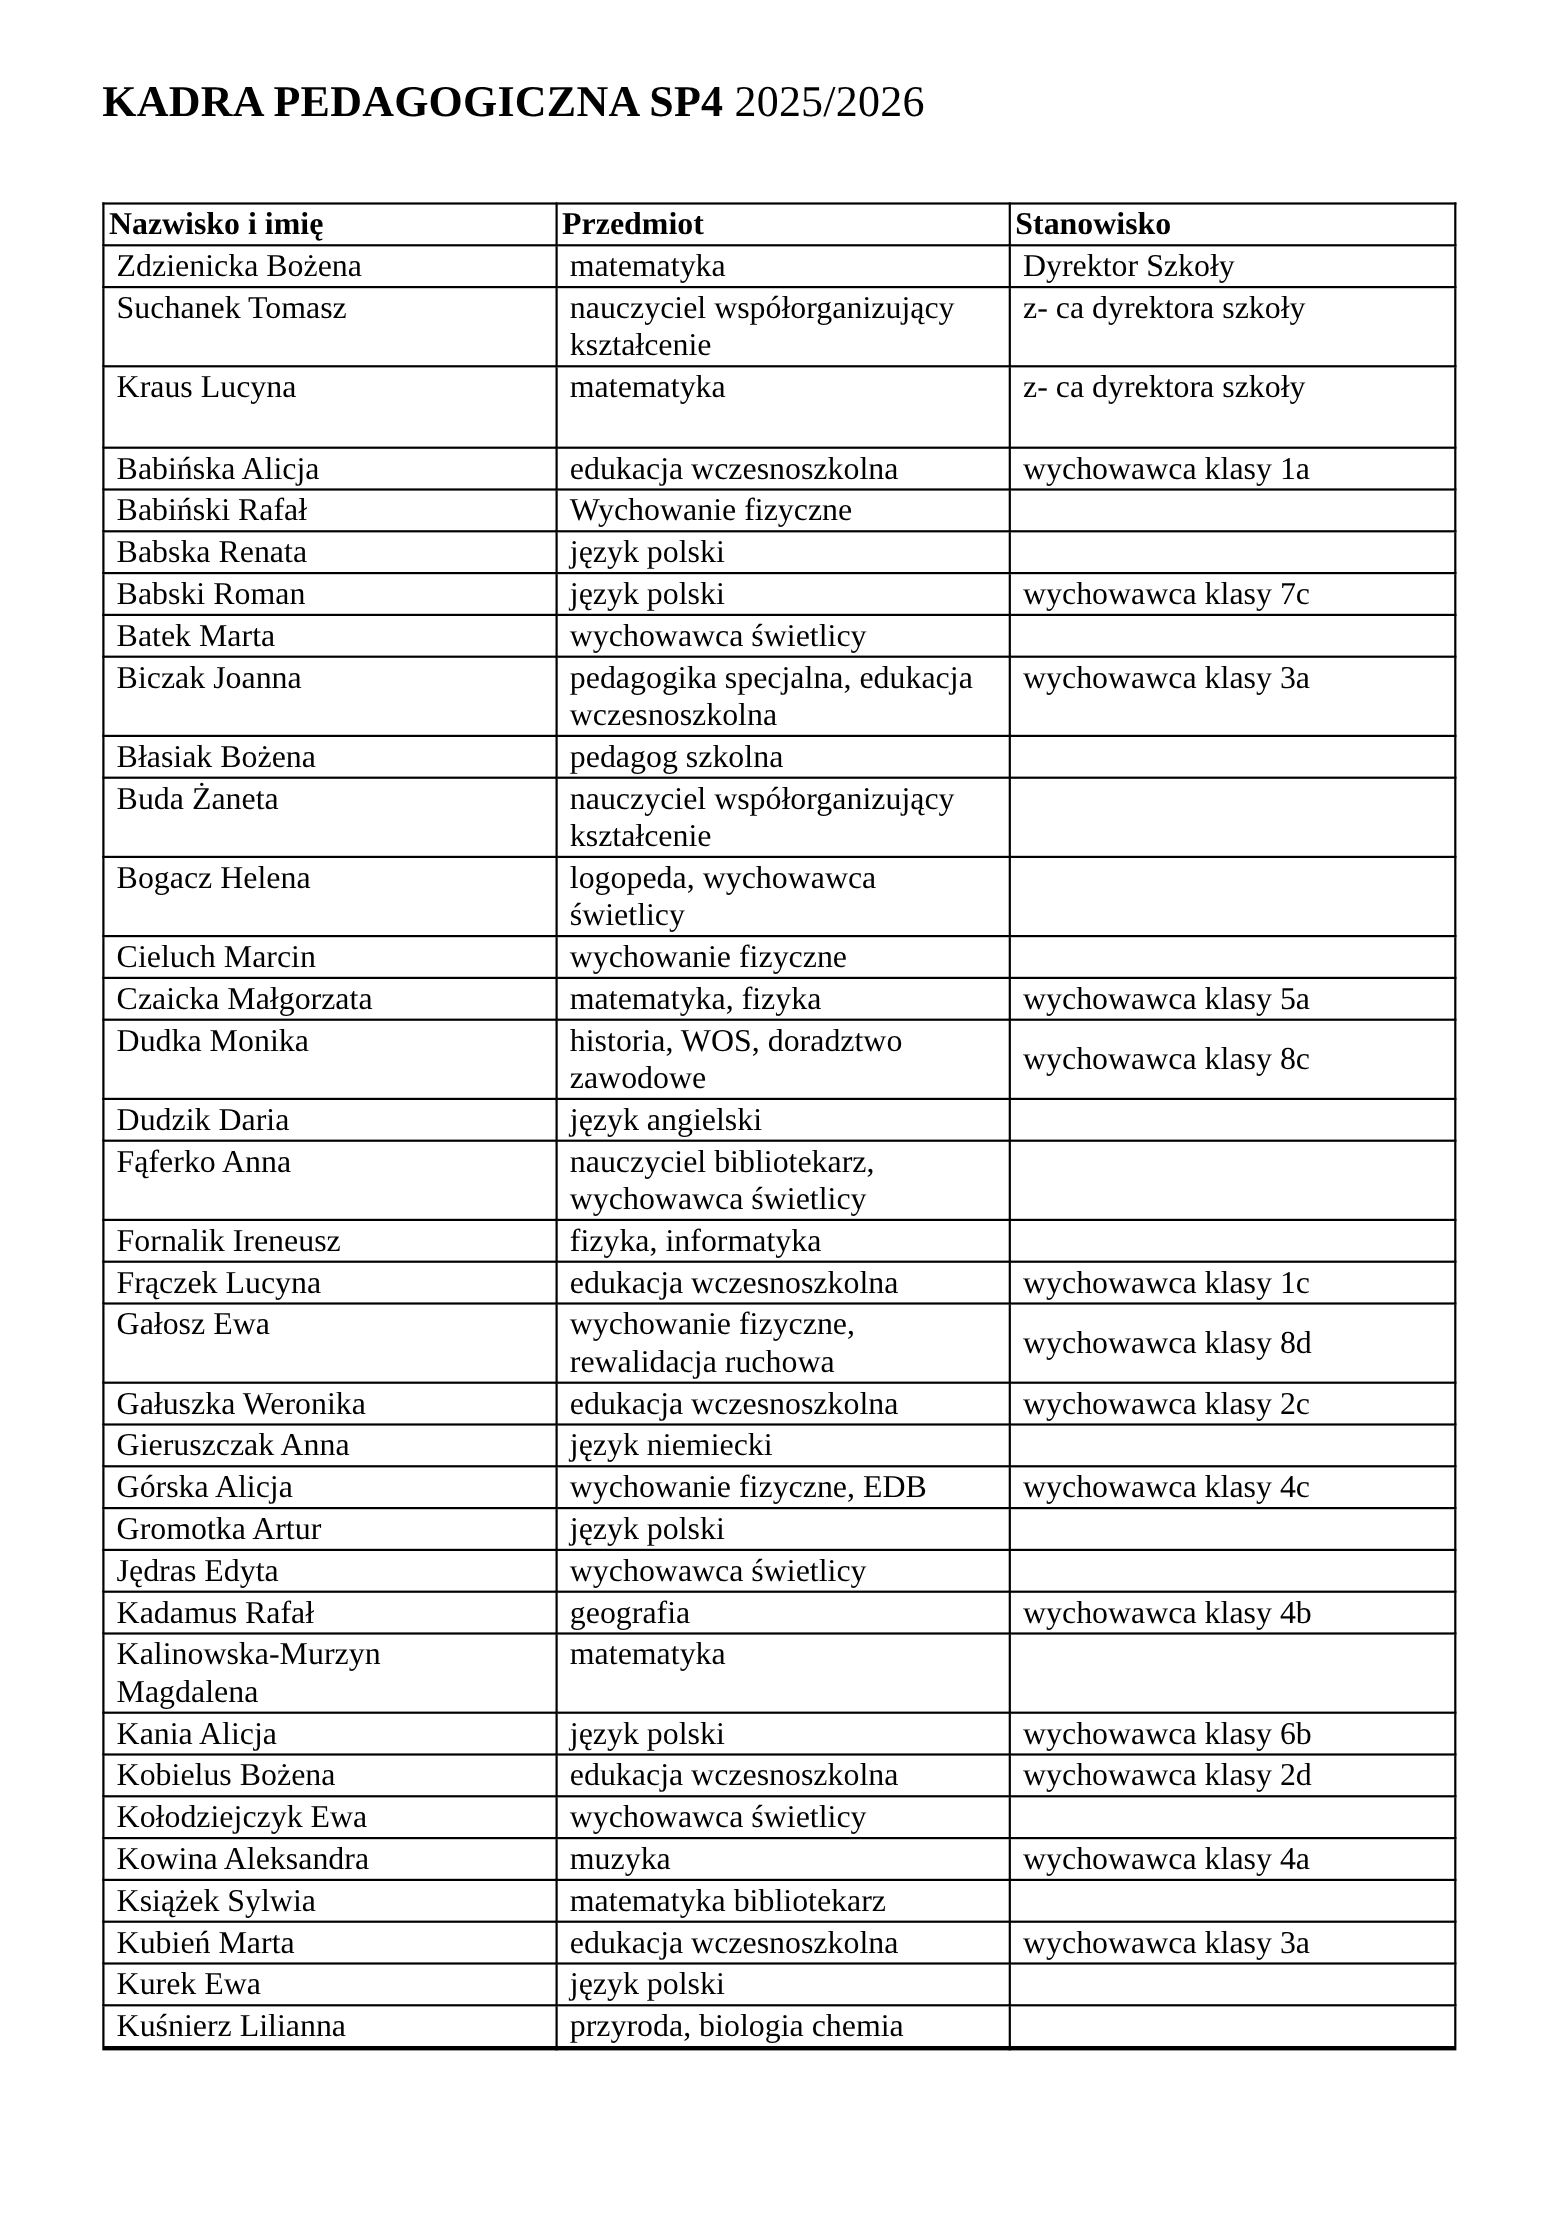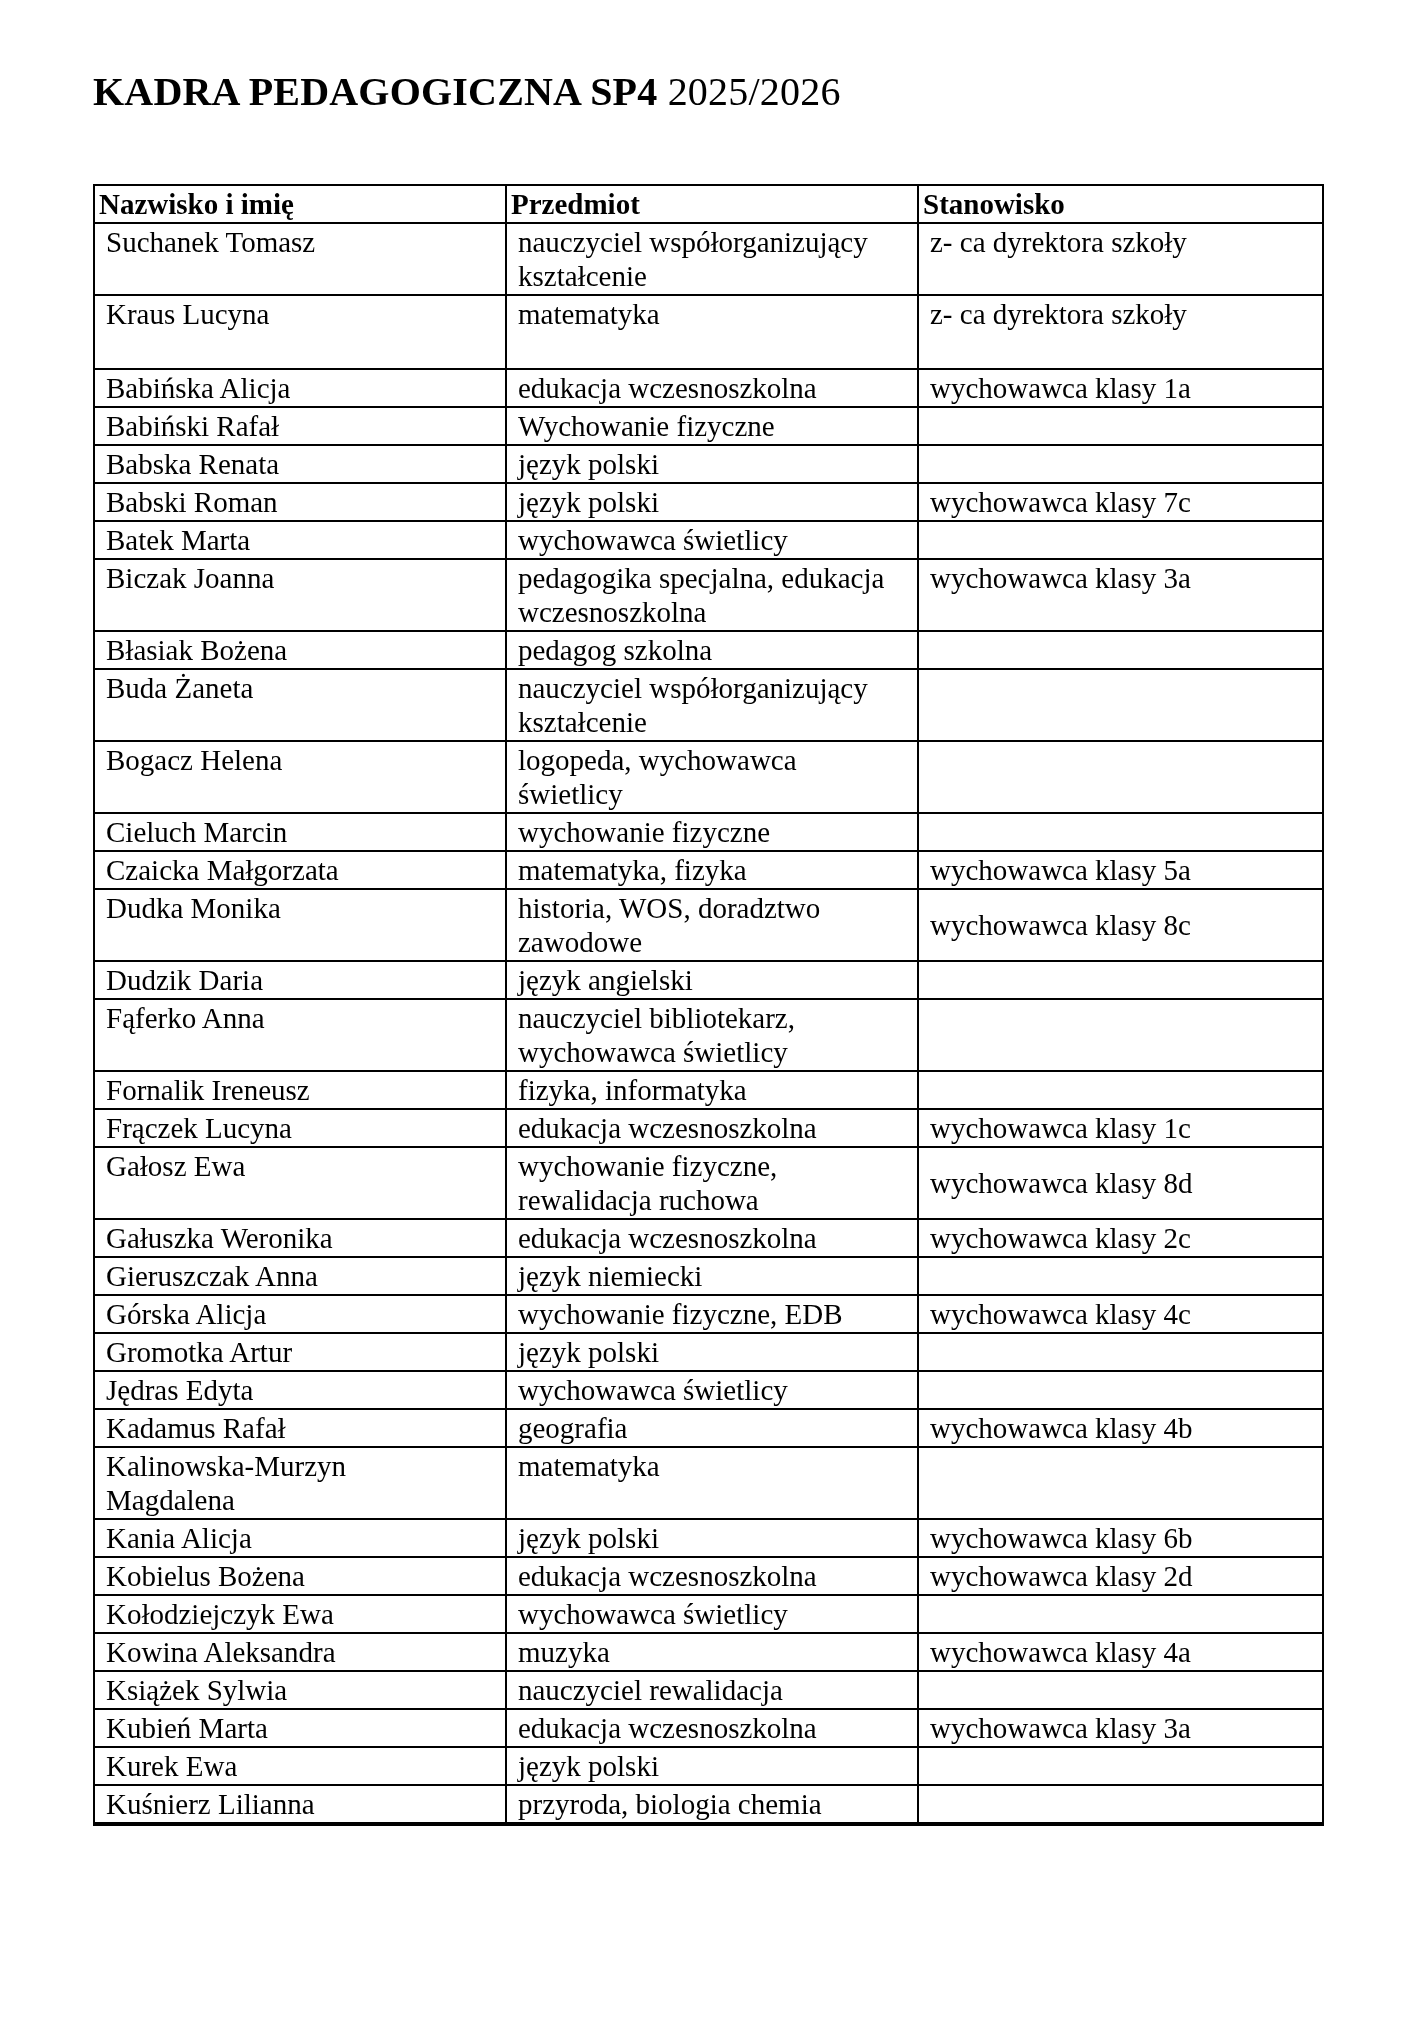--- a/index.html
+++ b/index.html
@@ -74,20 +74,25 @@
     </colgroup>
     <thead>
       <tr>
         <th>Nazwisko i imię</th>
         <th>Przedmiot</th>
         <th>Stanowisko</th>
       </tr>
     </thead>
     <tbody>
         <tr>
+          <td>Zdzienicka Bożena</td>
+          <td>matematyka</td>
+          <td>Dyrektor Szkoły</td>
+        </tr>
+        <tr>
           <td>Suchanek Tomasz</td>
           <td>nauczyciel współorganizujący
 kształcenie</td>
           <td>z- ca dyrektora szkoły</td>
         </tr>
         <tr class="tall">
           <td>Kraus Lucyna</td>
           <td>matematyka</td>
           <td>z- ca dyrektora szkoły</td>
         </tr>
@@ -233,21 +238,21 @@
           <td>wychowawca świetlicy</td>
           <td></td>
         </tr>
         <tr>
           <td>Kowina Aleksandra</td>
           <td>muzyka</td>
           <td>wychowawca klasy 4a</td>
         </tr>
         <tr>
           <td>Książek Sylwia</td>
-          <td>nauczyciel rewalidacja</td>
+          <td>matematyka bibliotekarz</td>
           <td></td>
         </tr>
         <tr>
           <td>Kubień Marta</td>
           <td>edukacja wczesnoszkolna</td>
           <td>wychowawca klasy 3a</td>
         </tr>
         <tr>
           <td>Kurek Ewa</td>
           <td>język polski</td>

